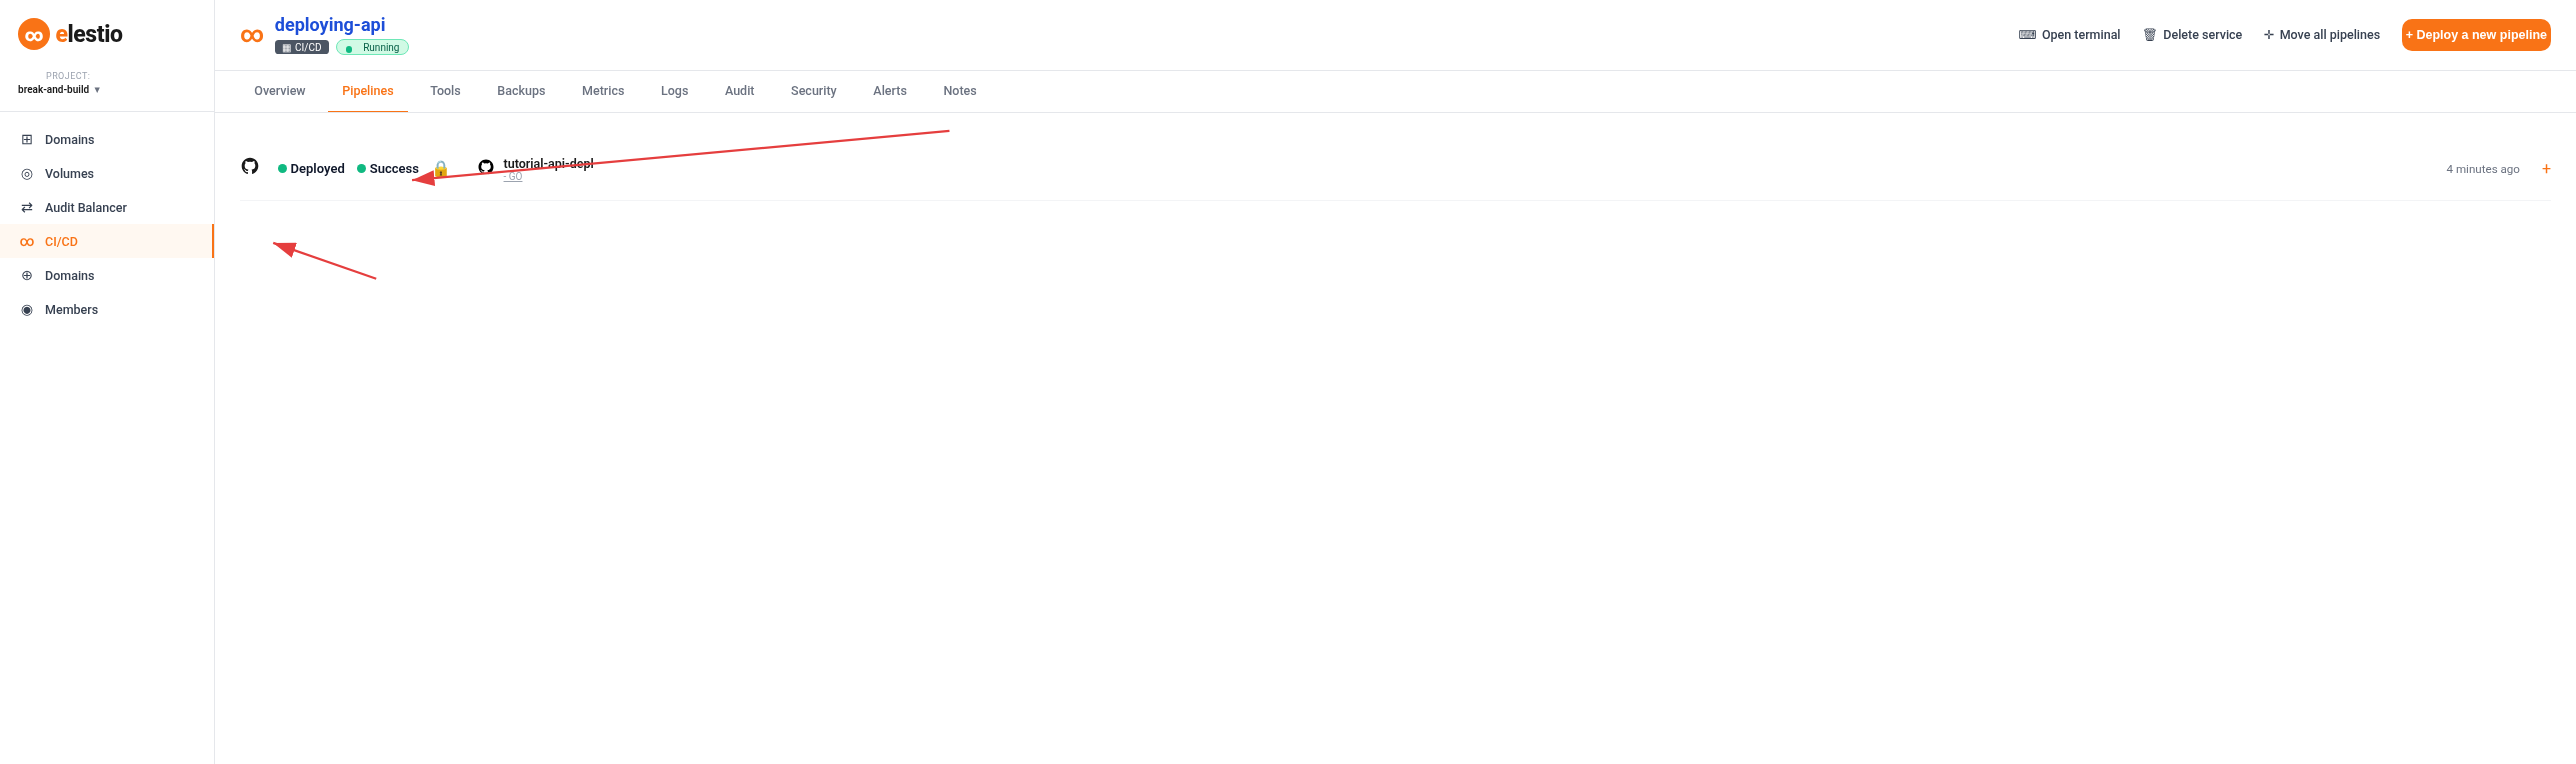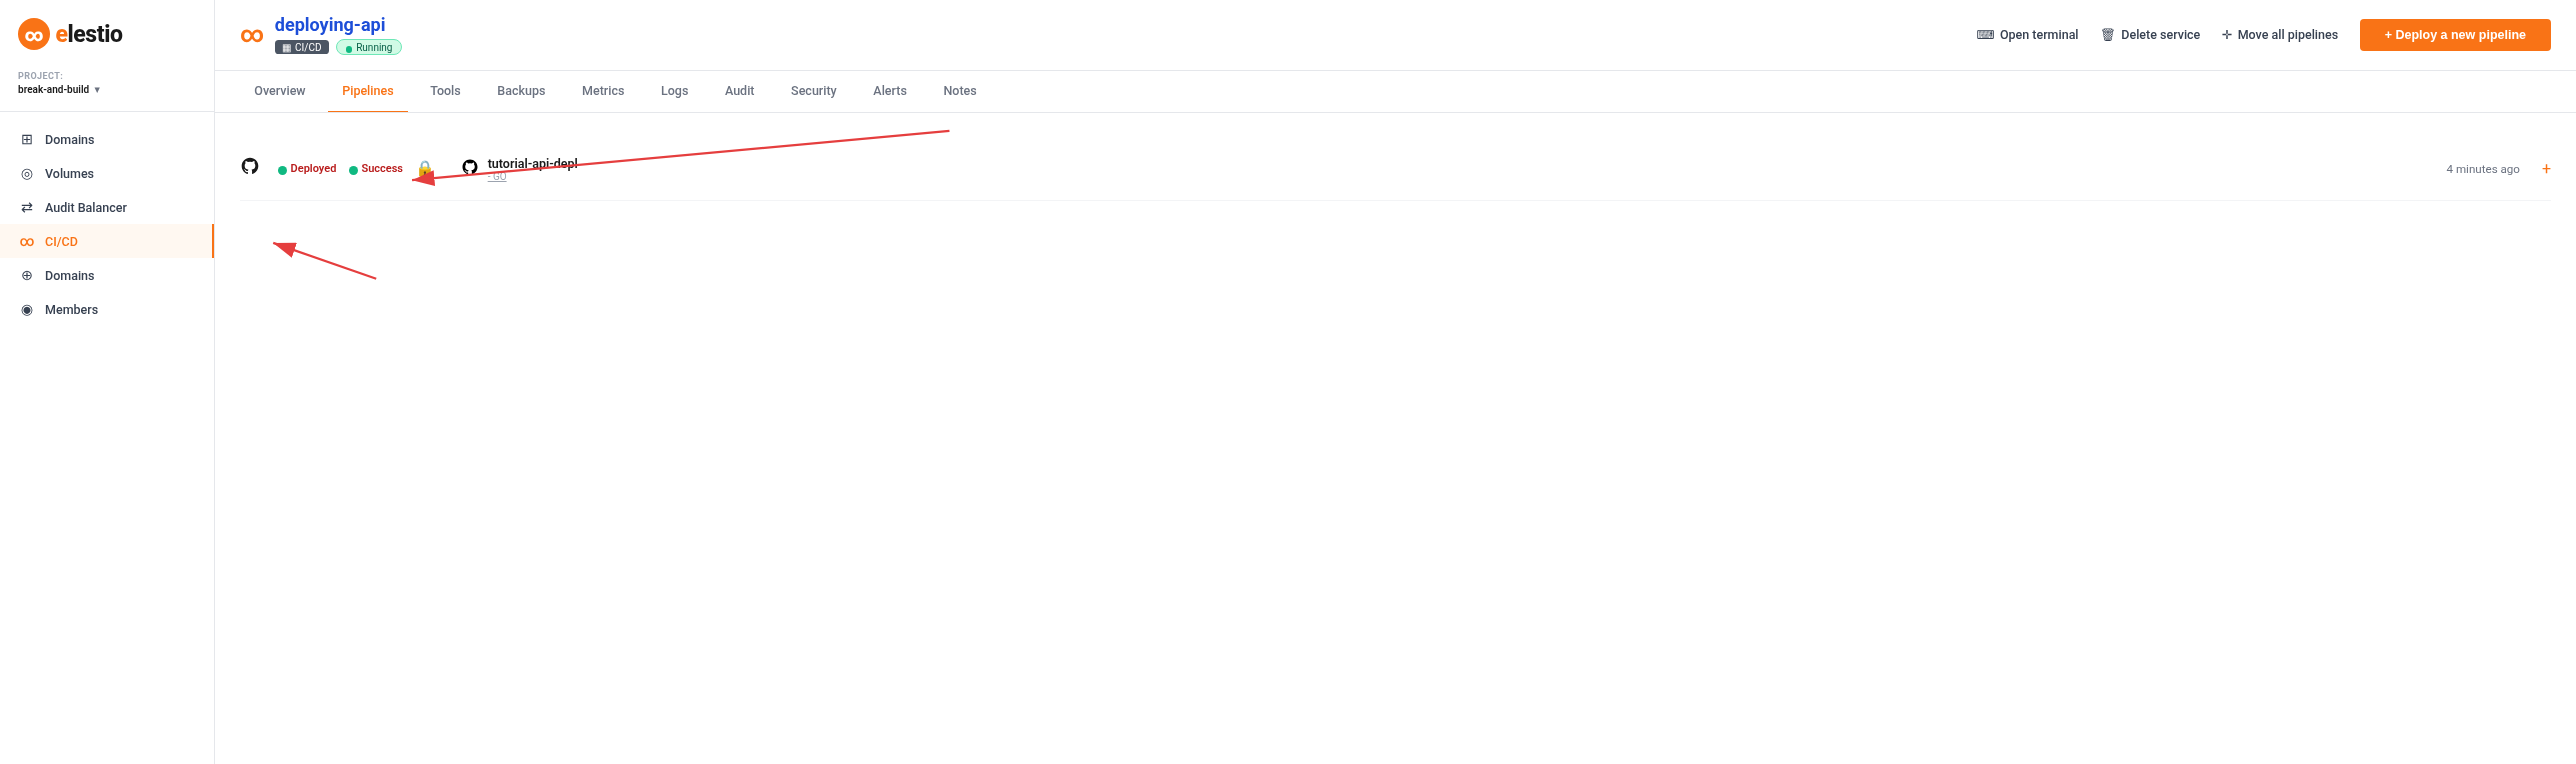--- a/index.html
+++ b/index.html
@@ -22,21 +22,22 @@
     }
 
     .project-section {
       padding: 7.2px 18px 10.7px;
     }
     .project-label {
       font-size: 9px;
       color: #9ca3af;
       text-transform: uppercase;
       letter-spacing: 0.05em;
-      font-weight: 700;
+      font-weight: 400;
+      margin-left: 28px;
     }
     .project-name-row {
       display: flex;
       align-items: center;
       gap: 5.4px;
       margin-top: 1.8px;
       cursor: pointer;
     }
     .project-name {
       font-size: 10px;
@@ -132,21 +133,21 @@
       gap: 3.6px;
     }
     .badge-running {
       background: #d1fae5;
       color: #065f46;
       font-size: 10px;
       padding: 1.8px 9px;
       border-radius: 18px;
       display: flex;
       align-items: flex-end;
-      gap: 4px;
+      gap: 11px;
       border: 0.9px solid #6ee7b7;
     }
     .badge-dot-green {
       width: 6.3px; height: 6.3px;
       background: #10b981;
       border-radius: 50%;
     }
 
     .header-actions {
       display: flex;
@@ -160,22 +161,22 @@
       gap: 5.4px;
       font-size: 12.5px;
       color: #374151;
       cursor: pointer;
       font-weight: 500;
     }
     .btn-deploy {
       background: #f97316;
       color: #fff;
       border: none;
-      border-radius: 4px;
-      padding: 9px 25px;
+      border-radius: 10px;
+      padding: 9px 4px;
       font-size: 12.5px;
       font-weight: 600;
       cursor: pointer;
     }
 
     
     .tabs {
       display: flex;
       padding: 0 25px;
       border-bottom: 0.9px solid #e5e7eb;
@@ -221,25 +222,25 @@
       gap: 12.5px;
     }
     .status-dot-green {
       width: 9px; height: 9px;
       background: #10b981;
       border-radius: 50%;
       display: inline-block;
       margin-right: 3.6px;
     }
     .status-label {
-      font-size: 11px;
+      font-size: 13px;
       font-weight: 600;
-      color: #b91c1c;
-      display: flex;
-      align-items: flex-end;
+      color: #0f172a;
+      display: flex;
+      align-items: center;
     }
     .lock-icon {
       font-size: 16px;
       color: #f59e0b;
     }
     .pipeline-info {
       display: flex;
       align-items: center;
       gap: 9px;
       margin-left: 7.2px;

